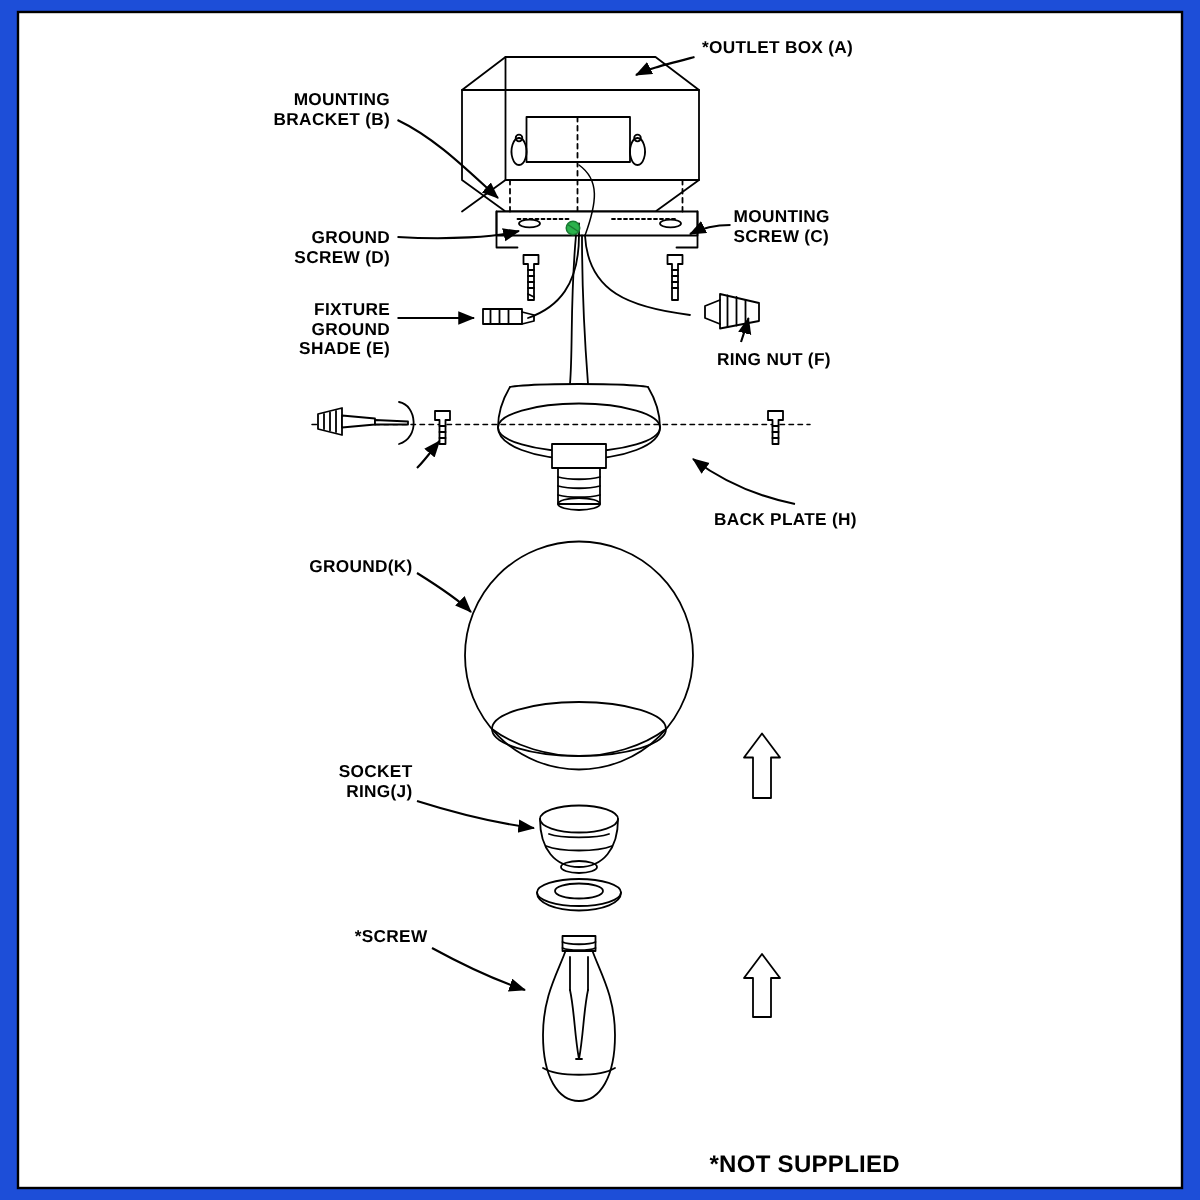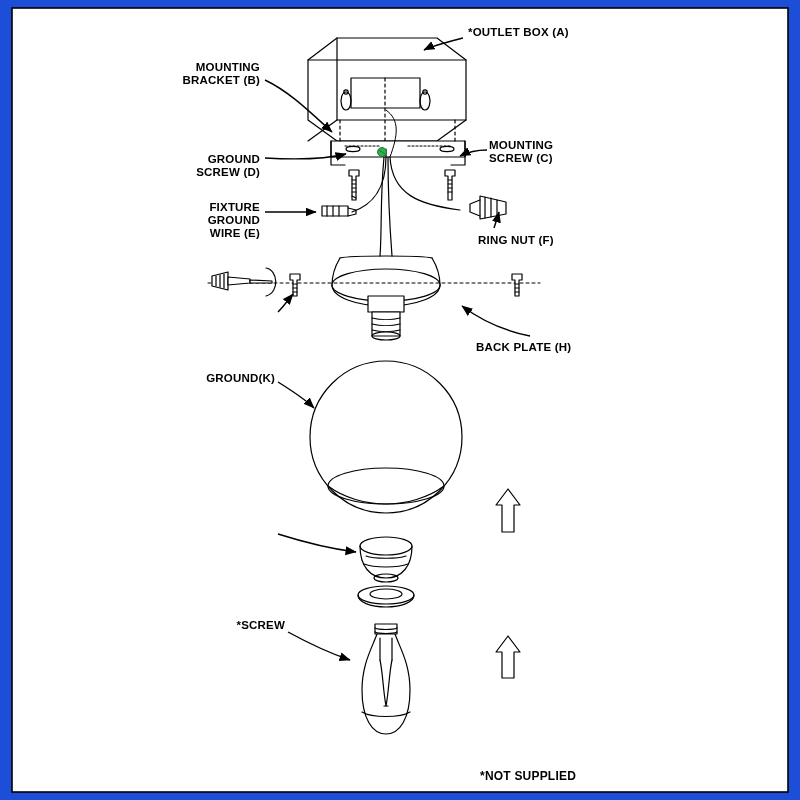--- a/index.html
+++ b/index.html
@@ -193,21 +193,23 @@
 
   <div class="lbl left" style="left:468px; top:26px;">*OUTLET BOX (A)</div>
   <div class="lbl right" style="left:150px; top:61px; width:110px;">MOUNTING
 BRACKET (B)</div>
   <div class="lbl left" style="left:489px; top:139px;">MOUNTING
 SCREW (C)</div>
   <div class="lbl right" style="left:150px; top:153px; width:110px;">GROUND
 SCREW (D)</div>
   <div class="lbl right" style="left:150px; top:201px; width:110px;">FIXTURE
 GROUND
-WIRE (E)</div>
+SHADE (E)</div>
   <div class="lbl left" style="left:478px; top:234px;">RING NUT (F)</div>
   <div class="lbl left" style="left:466px; top:341px;padding-left:10px;">BACK PLATE (H)</div>
   <div class="lbl right" style="left:160px; top:372px; width:115px;">GROUND(K)</div>
+  <div class="lbl right" style="left:160px; top:509px; width:115px;">SOCKET
+RING(J)</div>
   <div class="lbl right" style="left:215px; top:619px; width:70px;">*SCREW</div>
 
-  <div class="lbl right" style="left:416px; top:770px; width:160px; font-size:12px;">*NOT SUPPLIED</div>
+  <div class="lbl right" style="left:440px; top:770px; width:160px; font-size:16px;">*NOT SUPPLIED</div>
 
 </div>
 
 </body></html>

